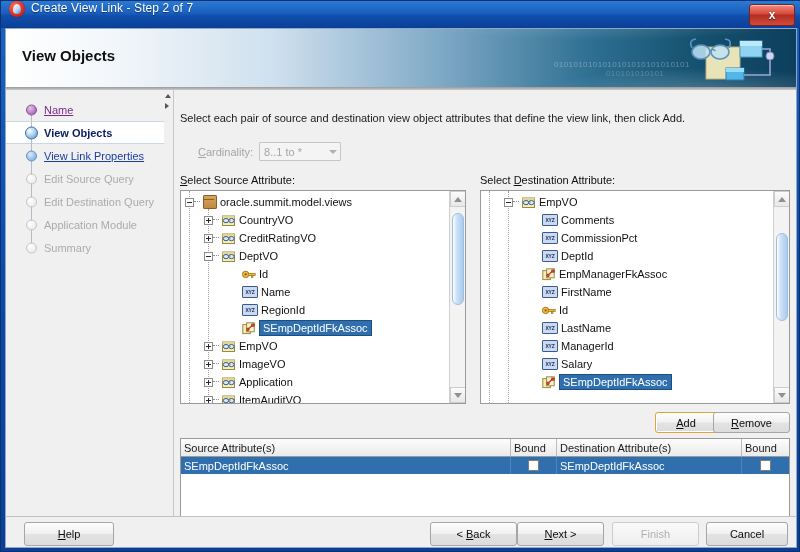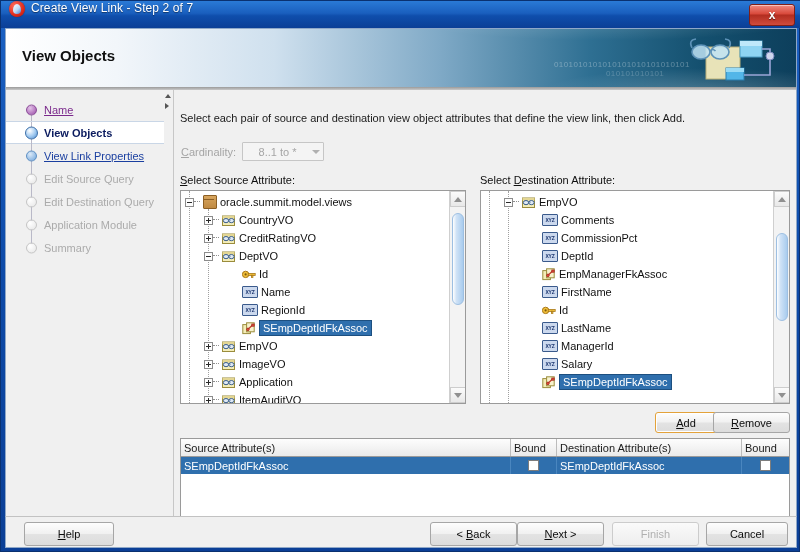--- a/index.html
+++ b/index.html
@@ -50,21 +50,20 @@
     color:#fff;font-size:12px;font-weight:bold;
     text-shadow:0 1px 1px rgba(0,0,0,.6);line-height:1;
   }
   
   .client{
     position:absolute;left:4px;top:27px;width:792px;height:518px;
     background:#f0f0f0;
     border:1px solid #8fa8c8;
     box-sizing:border-box;
     overflow:hidden;
-    text-align:center;
   }
   
   .banner{
     position:absolute;left:0;top:0;width:790px;height:58px;
     background:linear-gradient(to right,#ffffff 0%,#f2f6fa 14%,#cfe0ee 34%,#7fa9c6 55%,#2e6f92 74%,#14506f 88%,#0d3f5c 100%);
     overflow:hidden;
   }
   .banner-wave{
     position:absolute;right:0;top:0;width:420px;height:58px;
     background:
@@ -145,21 +144,21 @@
   .split-arrow.up{top:4px;border-bottom:4px solid #555;border-top:none;
      border-left:3px solid transparent;border-right:3px solid transparent;}
   .split-arrow.down{top:13px;border-left:4px solid #555;border-top:3px solid transparent;
      border-bottom:3px solid transparent;border-right:none;}
   
   .main{
     position:absolute;left:168px;top:61px;width:622px;height:440px;
     background:#f0f0f0;
   }
   .instruction{position:absolute;left:6px;top:22px;font-size:11px;color:#1b1b1b;}
-  .cardinality-row{position:absolute;left:7px;top:52px;display:flex;align-items:center;}
+  .cardinality-row{position:absolute;left:24px;top:52px;display:flex;align-items:center;}
   .cardinality-label{color:#a5a5a5;font-size:11px;margin-right:6px;}
   .cardinality-label u{text-decoration:underline;}
   .combo{
     width:82px;height:19px;border:1px solid #c6c6c6;background:#f4f4f4;
     display:flex;align-items:center;box-sizing:border-box;border-radius:1px;
   }
   .combo-val{flex:1;padding-left:4px;color:#a5a5a5;font-size:11px;white-space:nowrap;}
   .combo-arrow{
     width:15px;height:17px;display:flex;align-items:center;justify-content:center;
   }

